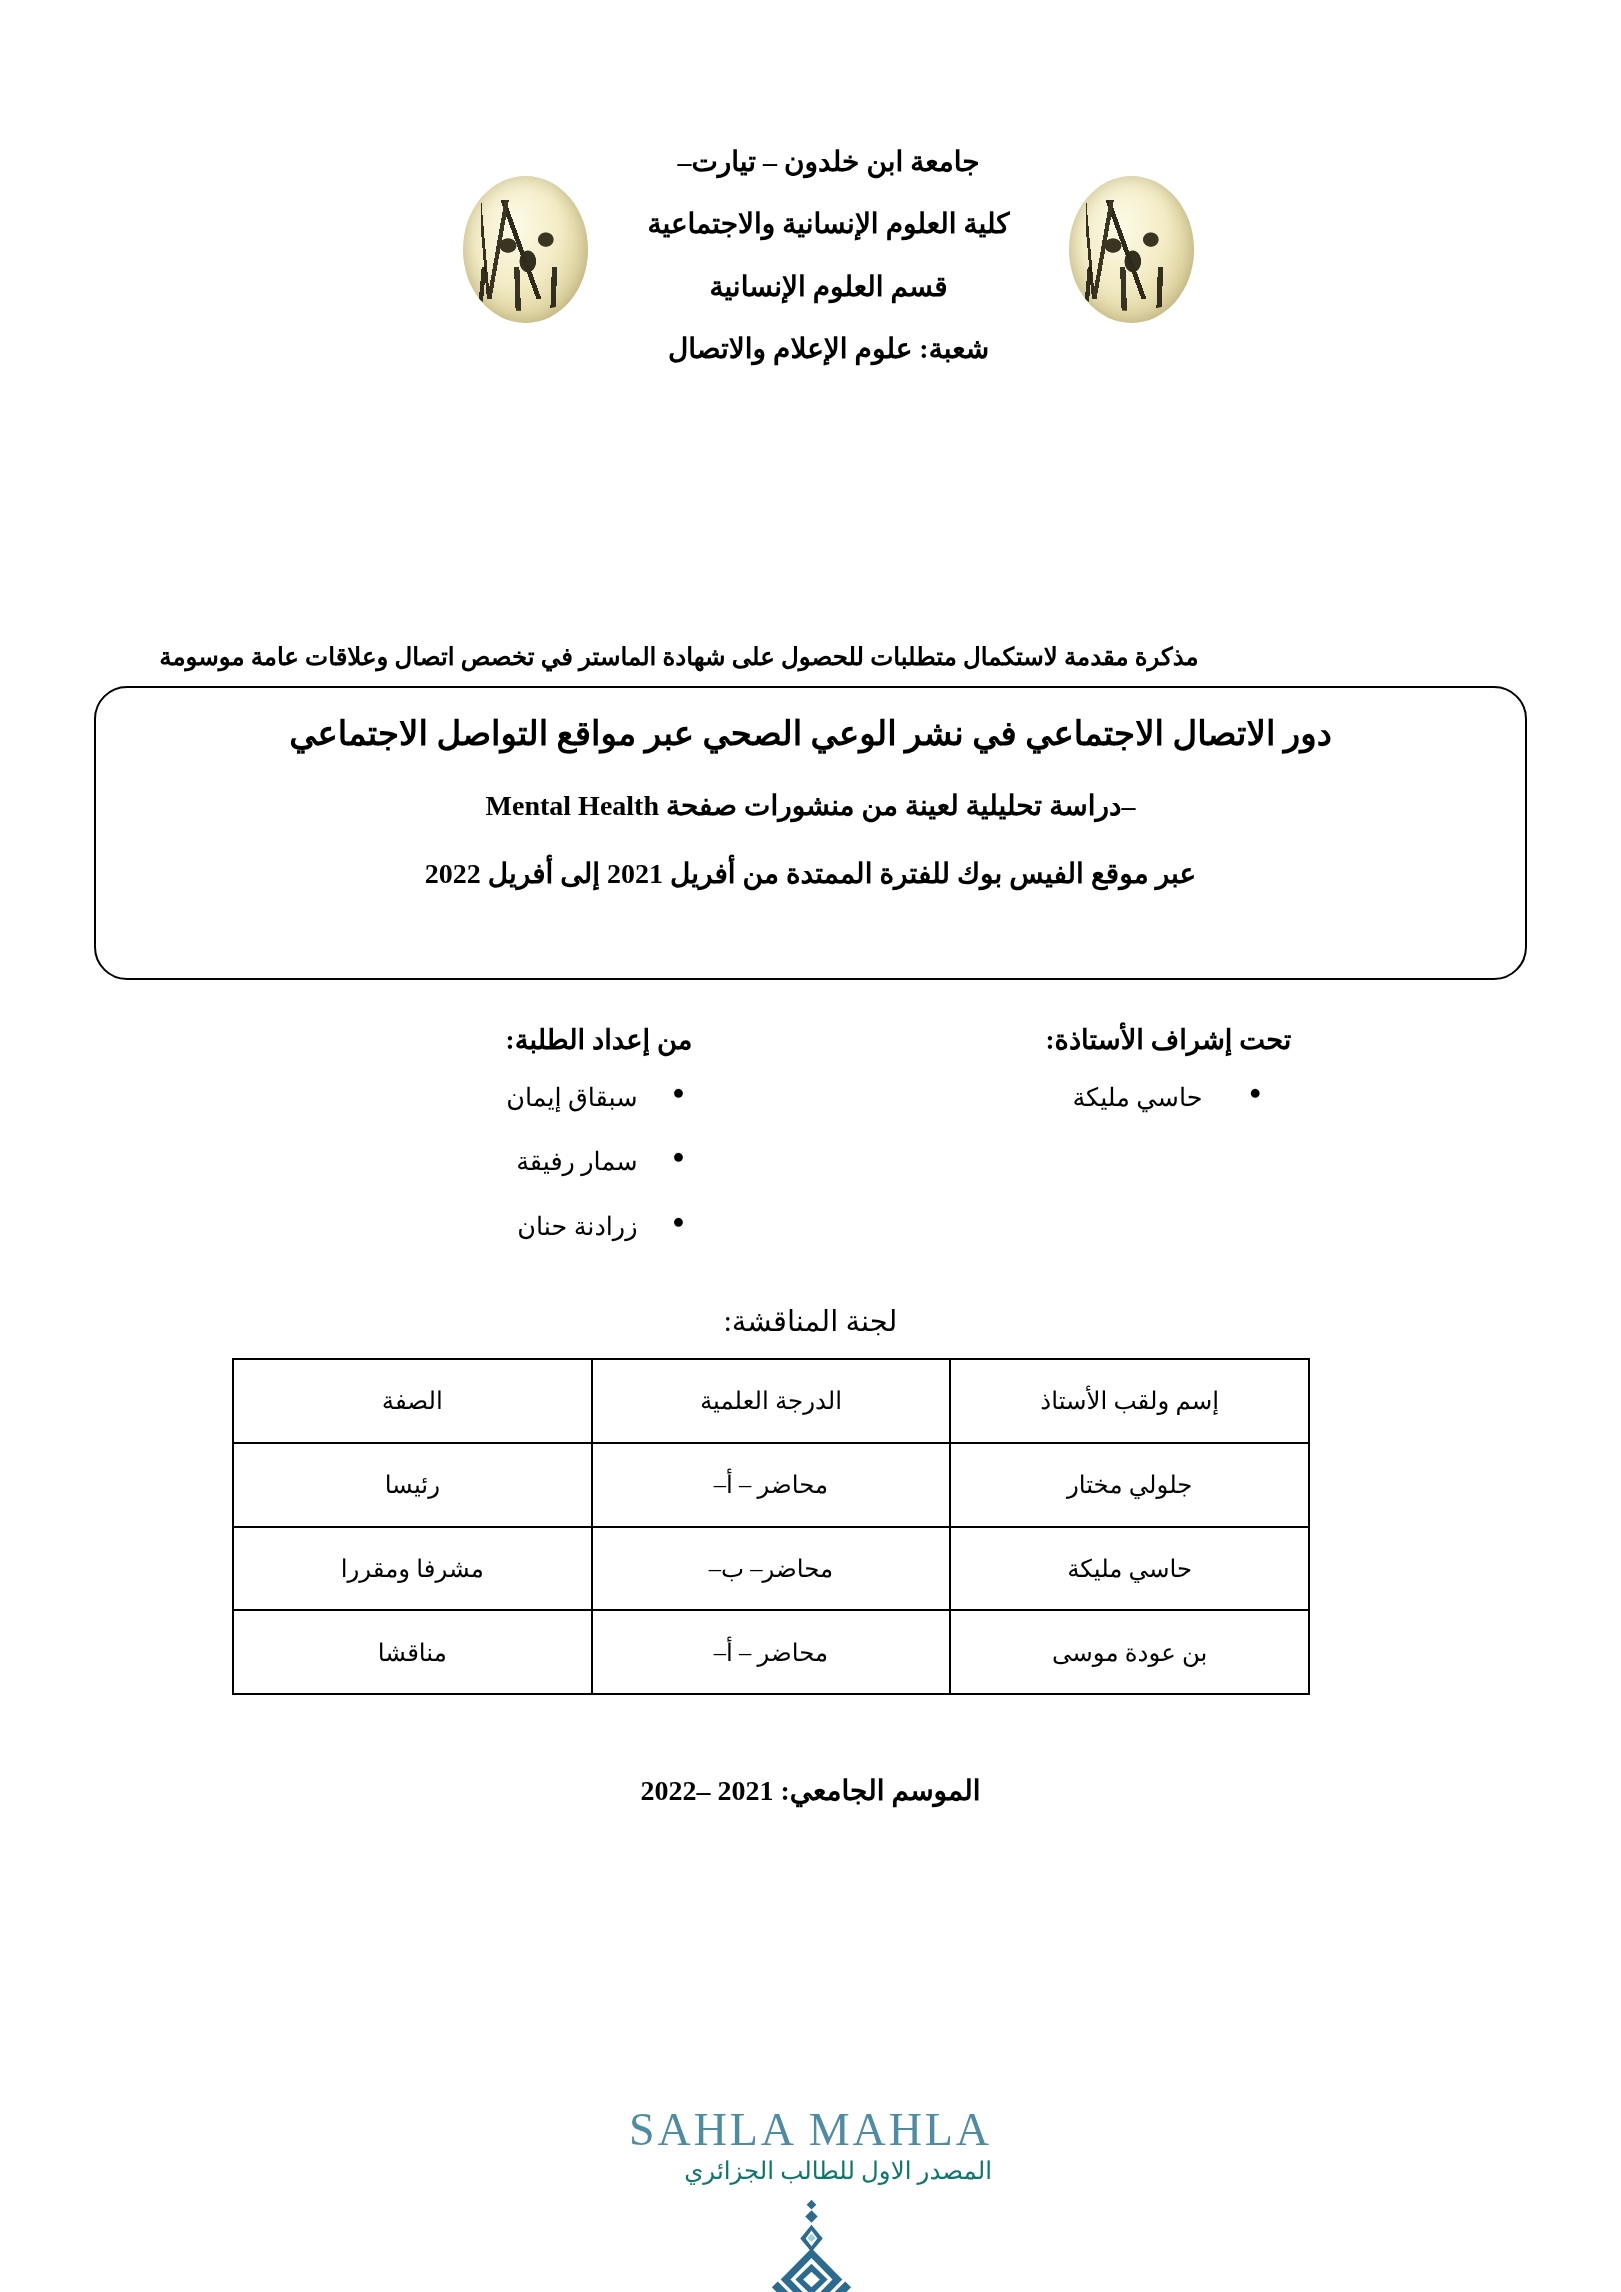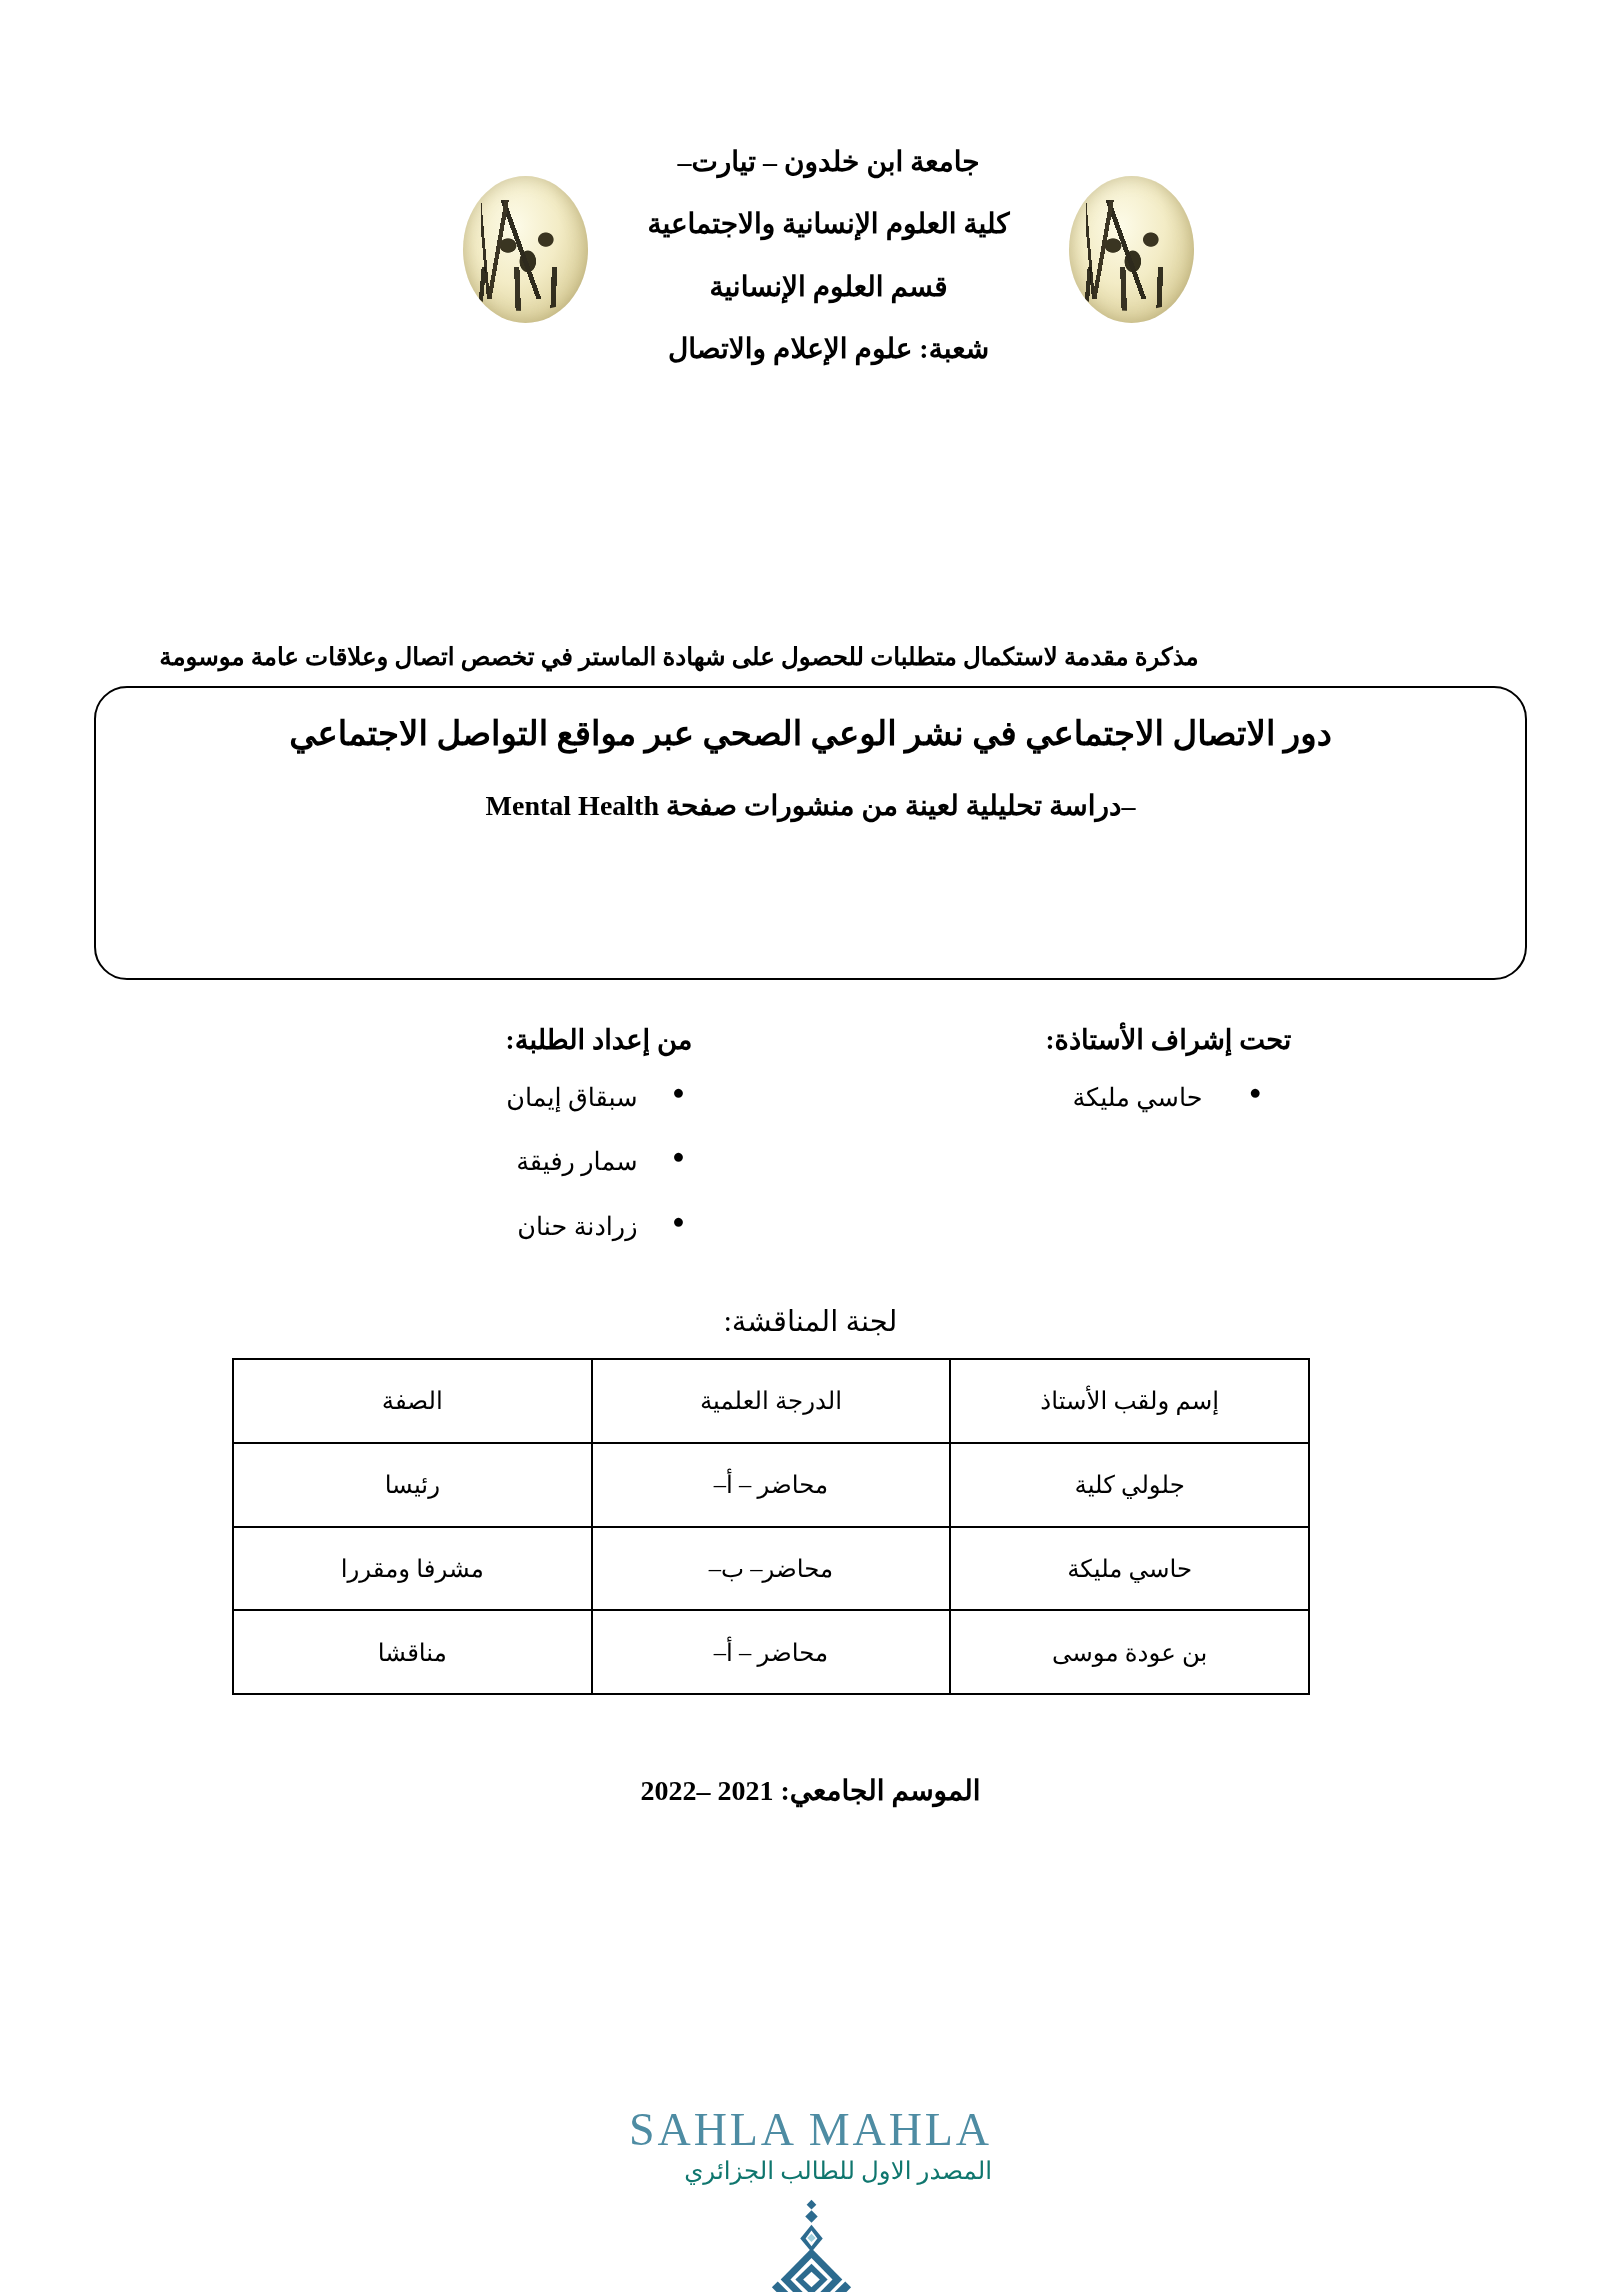--- a/index.html
+++ b/index.html
@@ -292,20 +292,21 @@
     <div class="seal seal-left">
       <div class="seal-oval"></div>
     </div>
   </div>
 
   <div class="memo-line">مذكرة مقدمة لاستكمال متطلبات للحصول على شهادة الماستر في تخصص اتصال وعلاقات عامة موسومة</div>
 
   <div class="title-box">
     <div class="title-main">دور الاتصال الاجتماعي في نشر الوعي الصحي عبر مواقع التواصل الاجتماعي</div>
     <div class="title-sub1">–دراسة تحليلية لعينة من منشورات صفحة Mental Health</div>
+    <div class="title-sub2">عبر موقع الفيس بوك للفترة الممتدة من أفريل  2021 إلى أفريل 2022</div>
   </div>
 
   <div class="people">
 
     <div class="people-col col-supervisor">
       <div class="people-heading">تحت إشراف الأستاذة:</div>
       <ul class="people-list">
         <li>حاسي مليكة</li>
       </ul>
     </div>
@@ -326,21 +327,21 @@
   <table class="jury-table">
     <thead>
       <tr>
         <th>إسم ولقب الأستاذ</th>
         <th>الدرجة العلمية</th>
         <th>الصفة</th>
       </tr>
     </thead>
     <tbody>
       <tr>
-        <td>جلولي كلية</td>
+        <td>جلولي مختار</td>
         <td>محاضر – أ–</td>
         <td>رئيسا</td>
       </tr>
       <tr>
         <td>حاسي مليكة</td>
         <td>محاضر– ب–</td>
         <td>مشرفا ومقررا</td>
       </tr>
       <tr>
         <td>بن عودة موسى</td>

